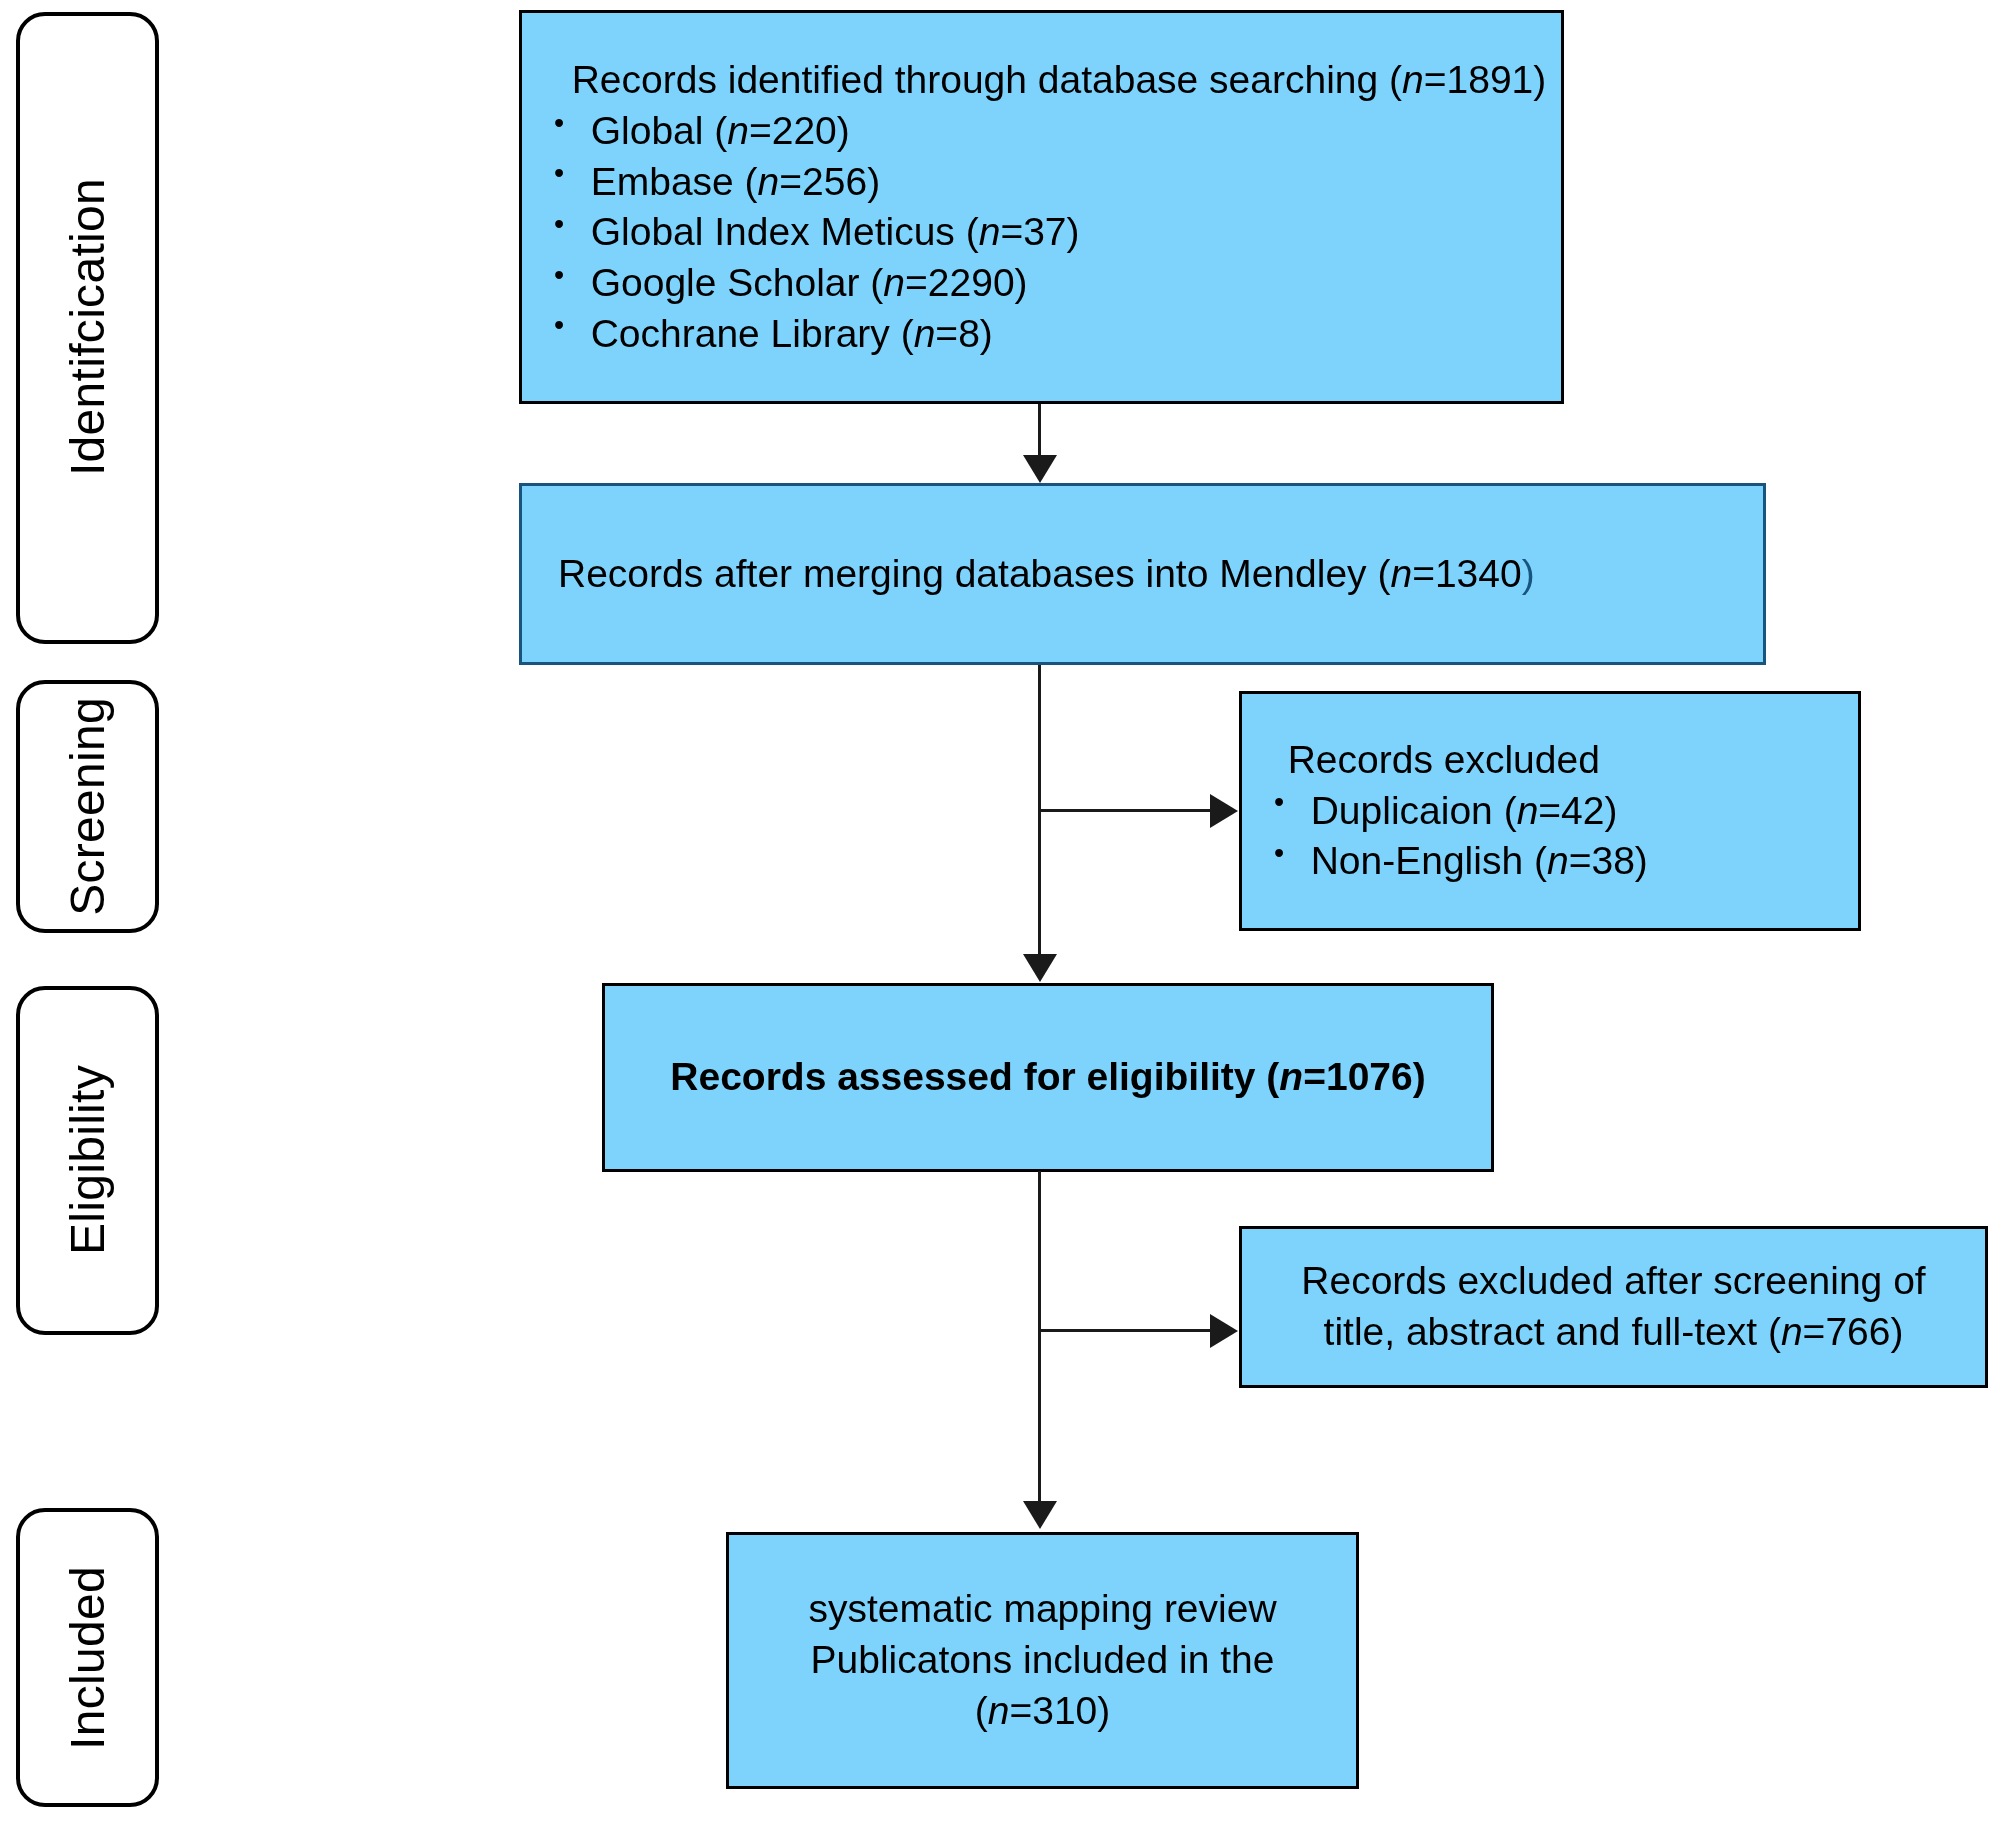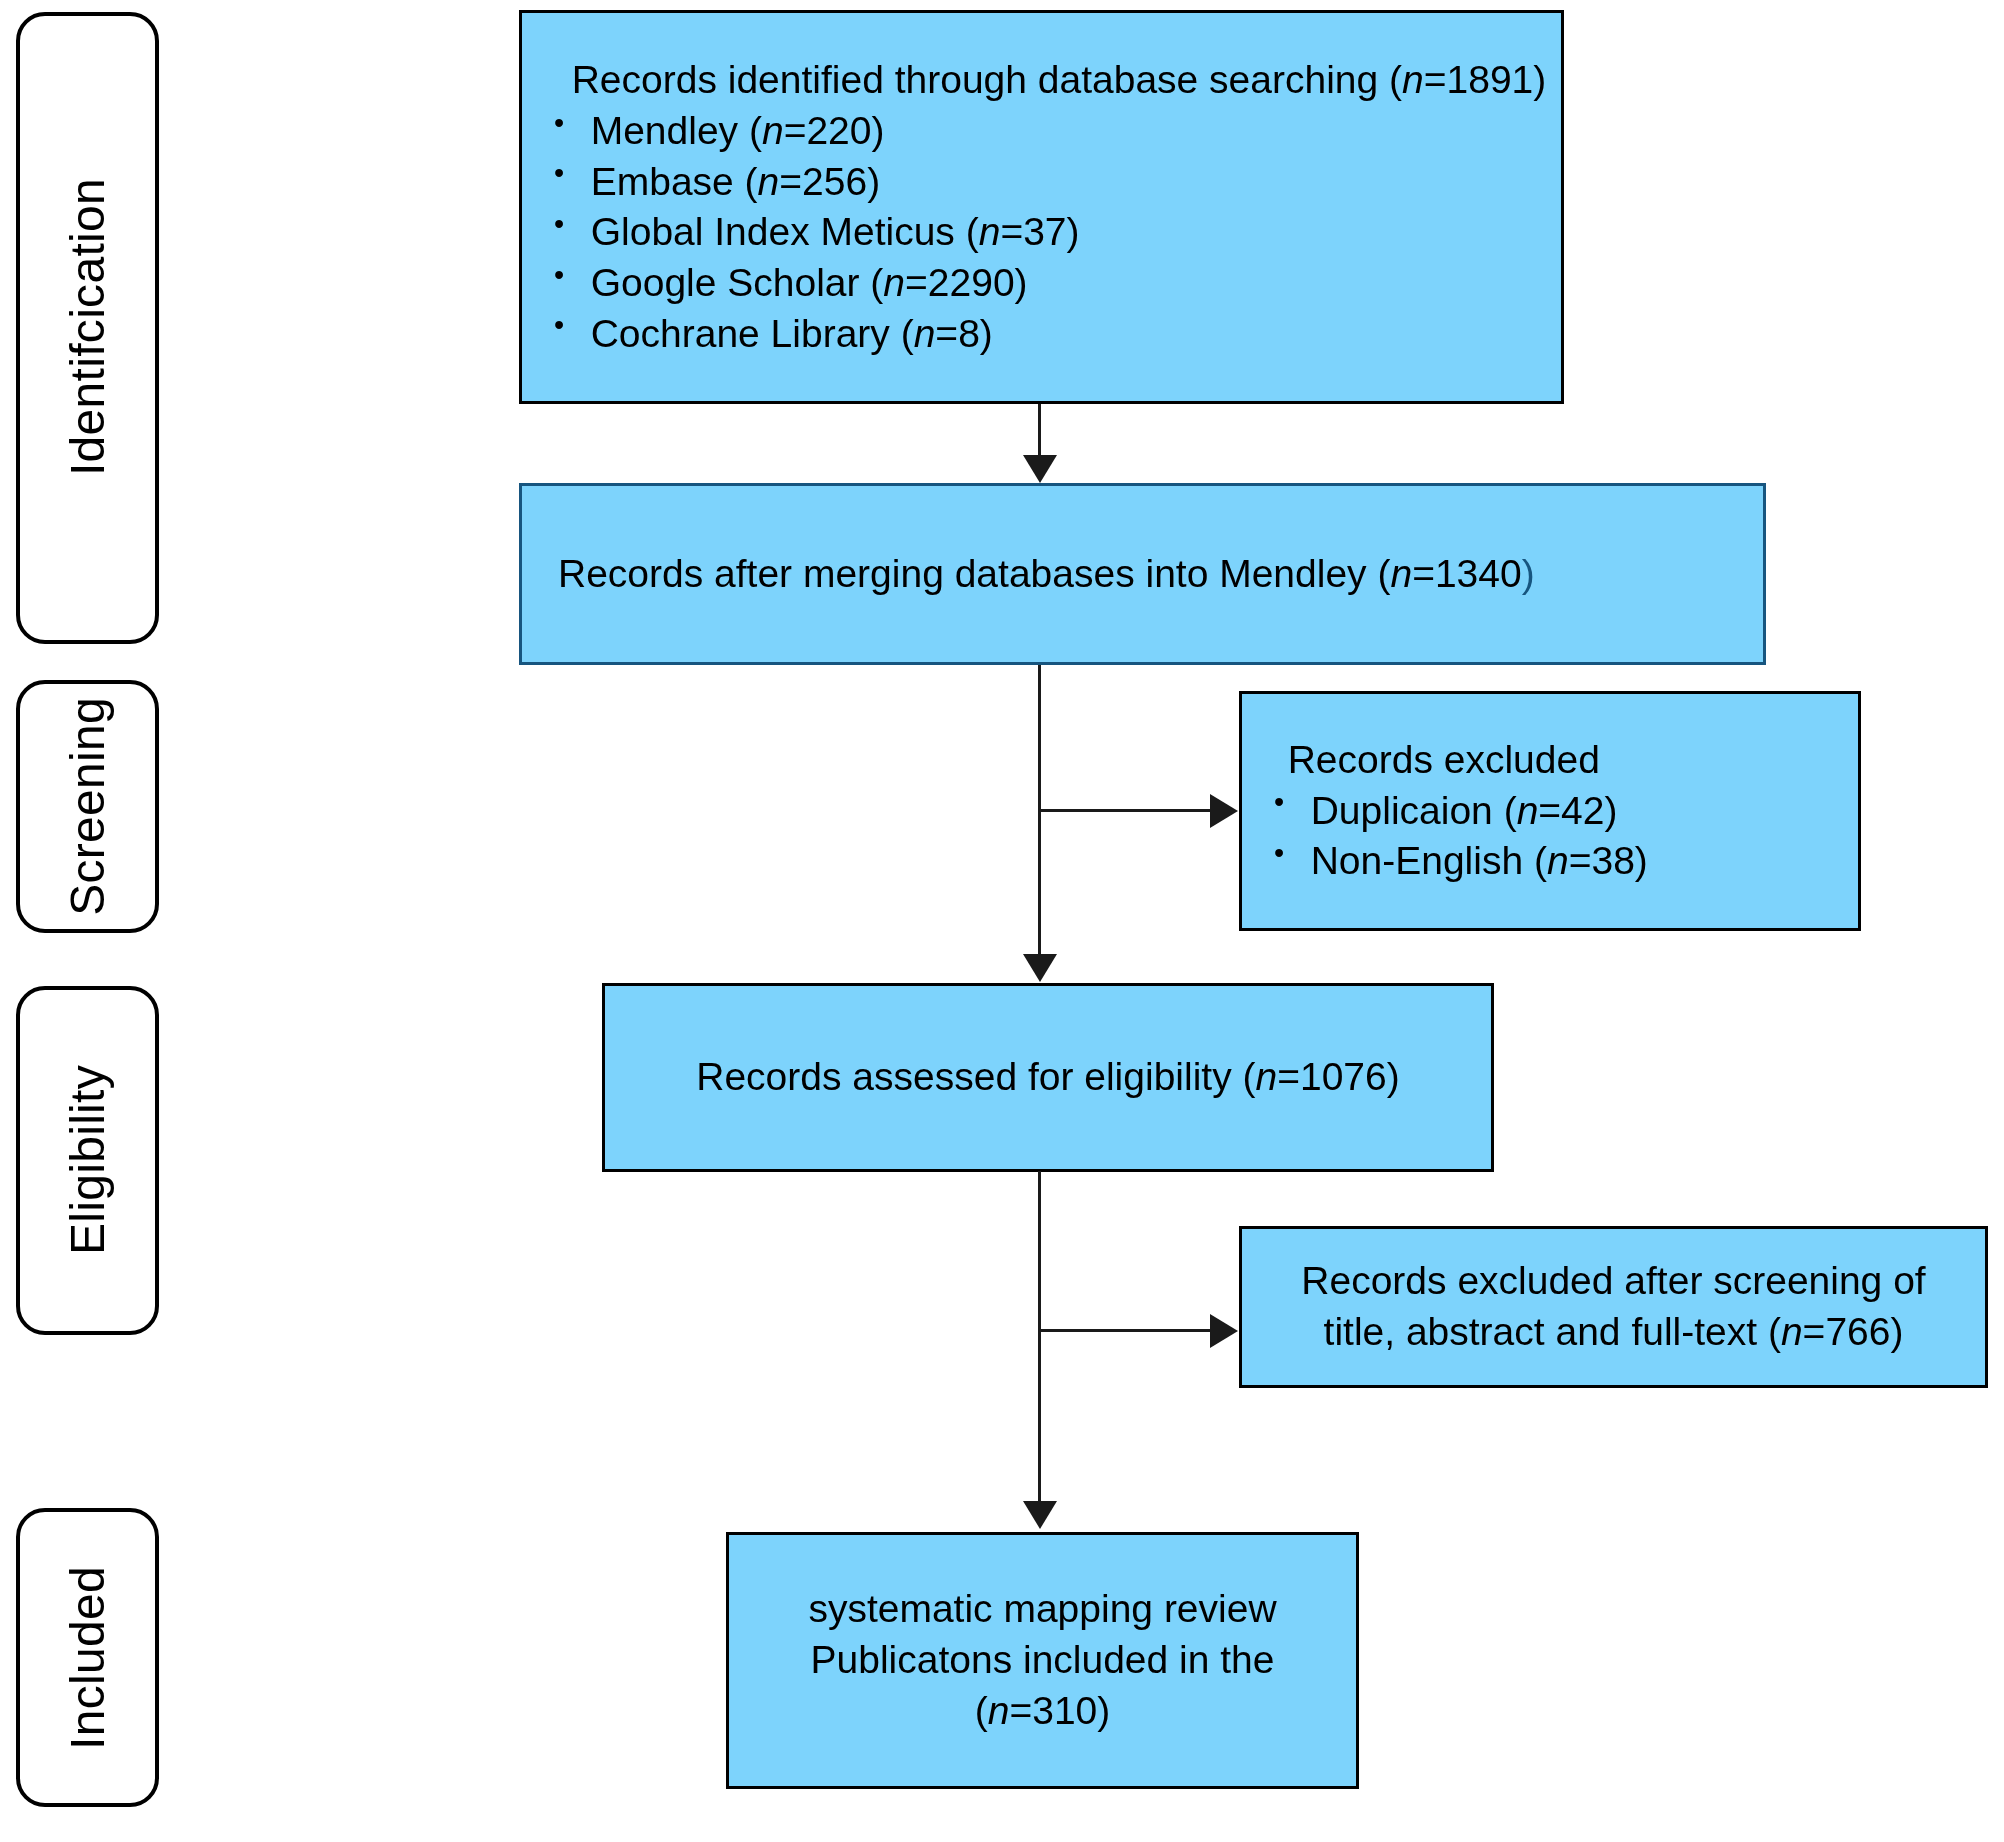--- a/index.html
+++ b/index.html
@@ -133,21 +133,21 @@
   </div>
 
   <div class="stage-pill" style="left:16px; top:1508px; width:143px; height:299px;">
     <span class="vtext">Included</span>
   </div>
 
   <div class="fbox" style="left:519px; top:10.2px; width:1045px; height:394px;">
     <div class="fbox-inner pad-list">
       <div class="line" style="padding-left:28px;"><span>Records identified through database searching (</span><span class="ital">n</span><span>=1891)</span></div>
       <ul class="bullets">
-        <li><span>Mendley (</span><span class="ital">n</span><span>=220)</span></li>
+        <li><span>Global (</span><span class="ital">n</span><span>=220)</span></li>
         <li><span>Embase (</span><span class="ital">n</span><span>=256)</span></li>
         <li><span>Global Index Meticus (</span><span class="ital">n</span><span>=37)</span></li>
         <li><span>Google Scholar (</span><span class="ital">n</span><span>=2290)</span></li>
         <li><span>Cochrane Library (</span><span class="ital">n</span><span>=8)</span></li>
       </ul>
     </div>
   </div>
 
   <div class="vline" style="left:1038px; top:404px; height:53px;"></div>
   <div class="arrow-down" style="left:1023px; top:455px;"></div>
@@ -167,21 +167,21 @@
   <div class="fbox" style="left:1239px; top:691px; width:622px; height:240px;">
     <div class="fbox-inner pad-list">
       <div class="line" style="padding-left:24px;">Records excluded</div>
       <ul class="bullets">
         <li><span>Duplicaion (</span><span class="ital">n</span><span>=42)</span></li>
         <li><span>Non-English (</span><span class="ital">n</span><span>=38)</span></li>
       </ul>
     </div>
   </div>
 
-  <div class="fbox" style="left:602px; top:983px; width:892px; height:189px;">
+  <div class="fbox" style="left:602px; top:983px; width:892px; height:189px;font-weight:bold;">
     <div class="fbox-inner">
       <div class="line center"><span>Records assessed for eligibility (</span><span class="ital">n</span><span>=1076)</span></div>
     </div>
   </div>
 
   <div class="vline" style="left:1038px; top:1171px; height:332px;"></div>
   <div class="arrow-down" style="left:1023px; top:1501px;"></div>
 
   <div class="hline" style="left:1039px; top:1329px; width:173px;"></div>
   <div class="arrow-right" style="left:1210px; top:1314px;"></div>

